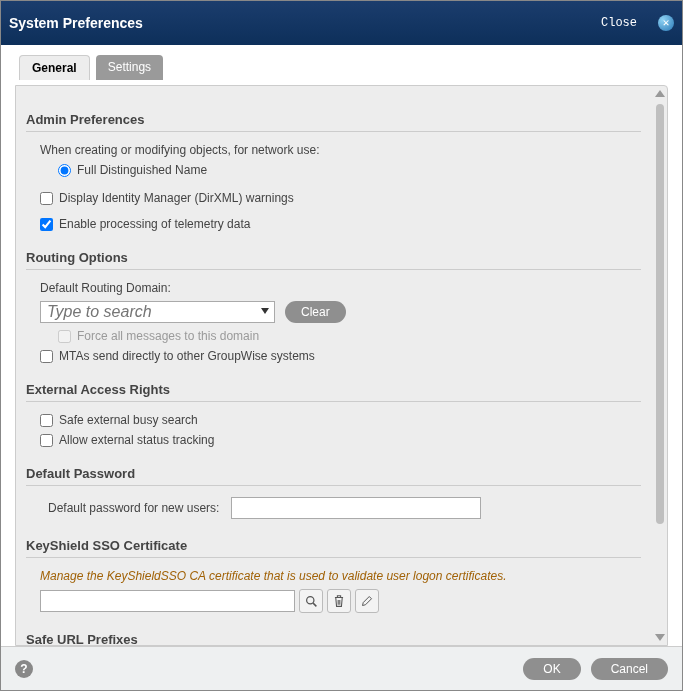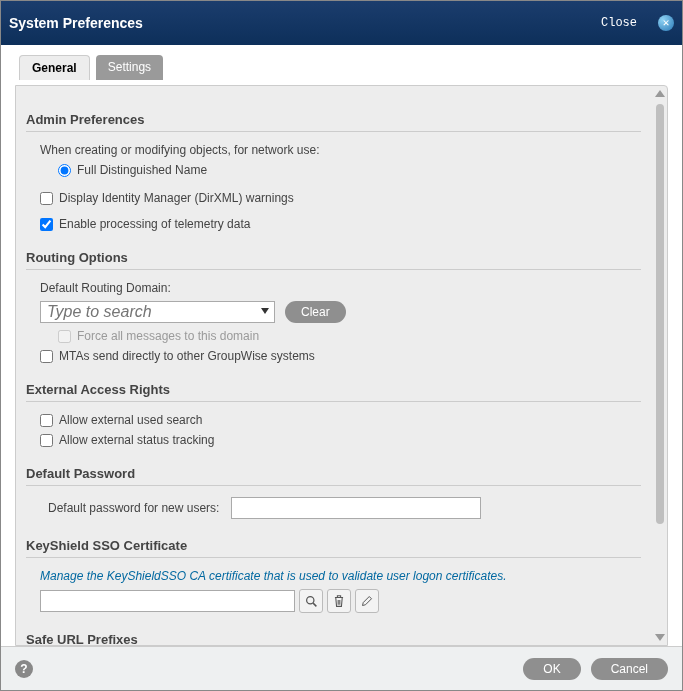--- a/index.html
+++ b/index.html
@@ -167,39 +167,39 @@
           <div class="row" style="margin-left:0">
             <input type="checkbox" style="">
             <label>MTAs send directly to other GroupWise systems</label>
           </div>
         </div>
 
         <div class="section-head">External Access Rights</div>
         <div class="section-body">
           <div class="row" style="margin-left:0">
             <input type="checkbox" style="">
-            <label>Allow external used search</label>
+            <label>Safe external busy search</label>
           </div>
           <div class="row" style="margin-left:0">
             <input type="checkbox" style="">
             <label>Allow external status tracking</label>
           </div>
         </div>
 
         <div class="section-head">Default Password</div>
         <div class="section-body">
           <div class="row" style="margin-left:8px; gap:12px;align-items:center;">
             <label>Default password for new users:</label>
             <input type="text" class="plain" style="width: 250px;">
           </div>
         </div>
 
         <div class="section-head">KeyShield SSO Certificate</div>
         <div class="section-body">
-          <div class="row" style="font-style:italic; color:#0369a1; margin-left:0;">Manage the KeyShieldSSO CA certificate that is used to validate user logon certificates.</div>
+          <div class="row" style="font-style:italic; color:#a16207; margin-left:0;">Manage the KeyShieldSSO CA certificate that is used to validate user logon certificates.</div>
           <div class="row" style="margin-left:0; gap:4px;">
             <input type="text" class="plain" style="width: 255px;" disabled="">
             <span class="icon-btn">
               <svg width="13" height="13" viewBox="0 0 16 16">
                   <circle cx="6.5" cy="6.5" r="4.5" fill="none" stroke="#555" stroke-width="1.5"></circle>
                   <line x1="10" y1="10" x2="14" y2="14" stroke="#555" stroke-width="1.8"></line>
                 </svg>
             </span>
             <span class="icon-btn">
               <svg width="12" height="13" viewBox="0 0 14 16">

